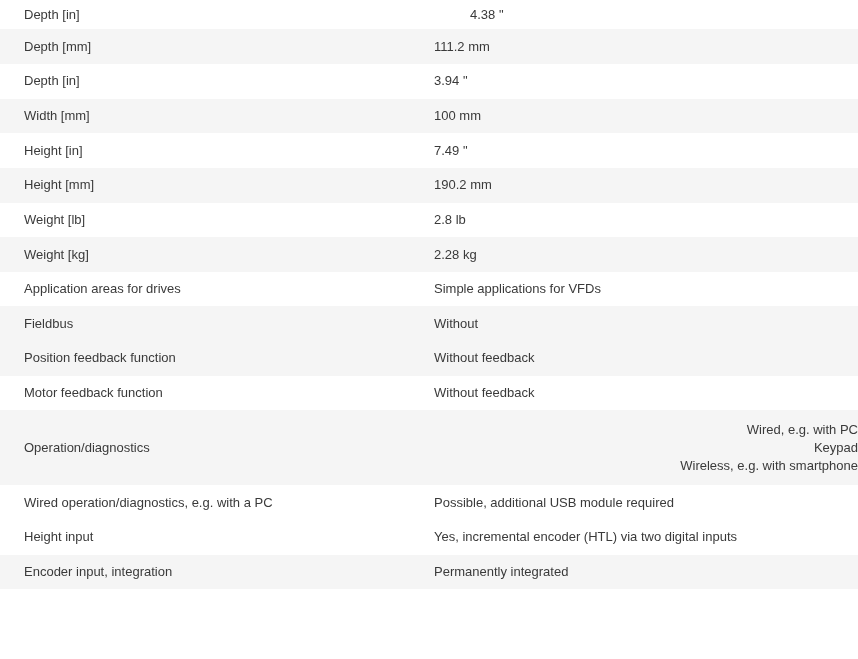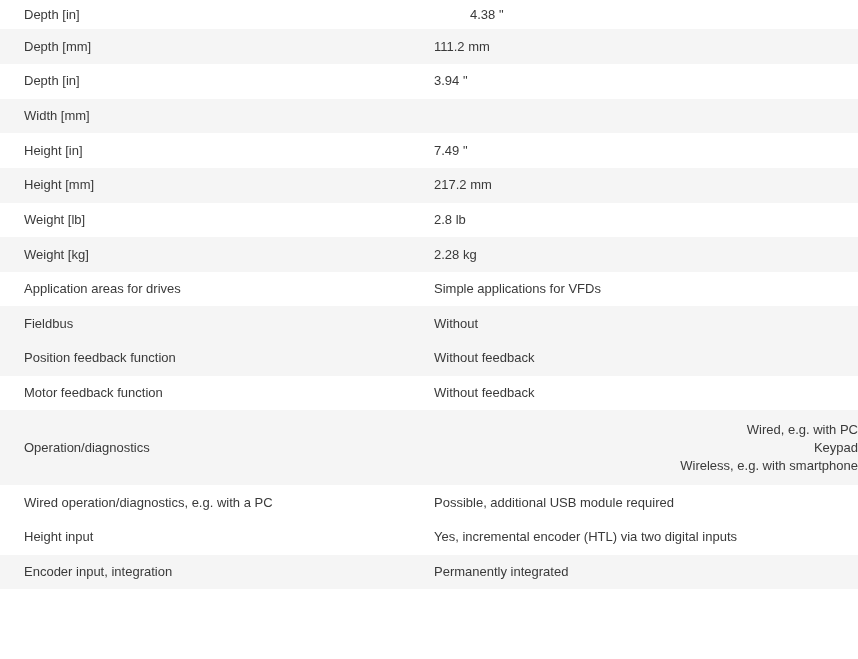--- a/index.html
+++ b/index.html
@@ -62,28 +62,29 @@
     <div class="row alt">
       <div class="cell label">Depth [mm]</div>
       <div class="cell value">111.2 mm</div>
     </div>
     <div class="row">
       <div class="cell label">Depth [in]</div>
       <div class="cell value">3.94 "</div>
     </div>
     <div class="row alt">
       <div class="cell label">Width [mm]</div>
+      <div class="cell value">100 mm</div>
     </div>
     <div class="row">
       <div class="cell label">Height [in]</div>
       <div class="cell value">7.49 "</div>
     </div>
     <div class="row alt">
       <div class="cell label">Height [mm]</div>
-      <div class="cell value">217.2 mm</div>
+      <div class="cell value">190.2 mm</div>
     </div>
     <div class="row">
       <div class="cell label">Weight [lb]</div>
       <div class="cell value">2.8 lb</div>
     </div>
     <div class="row alt">
       <div class="cell label">Weight [kg]</div>
       <div class="cell value">2.28 kg</div>
     </div>
     <div class="row">

